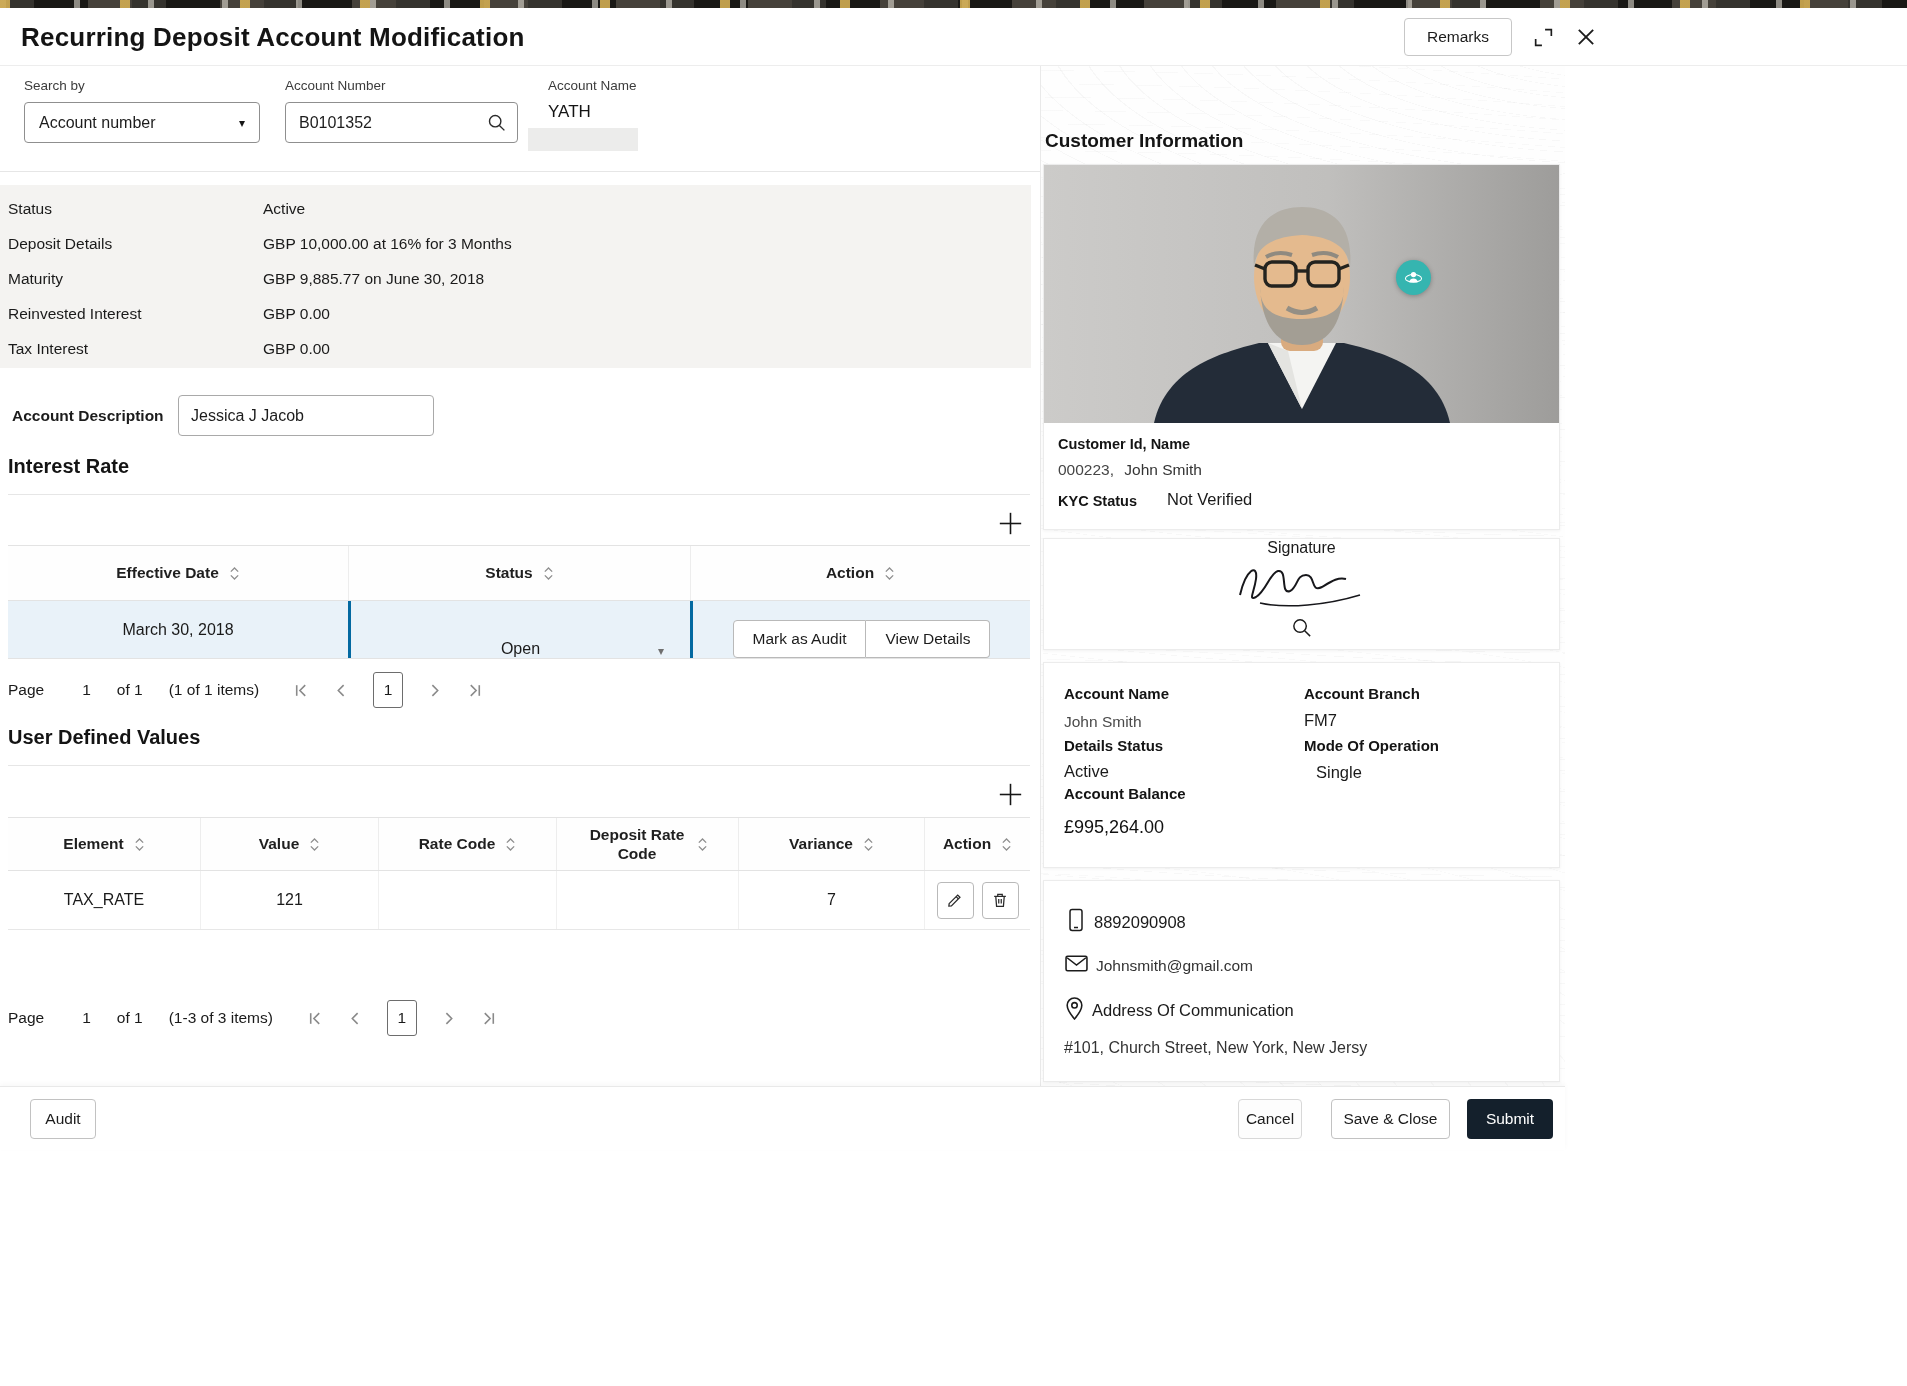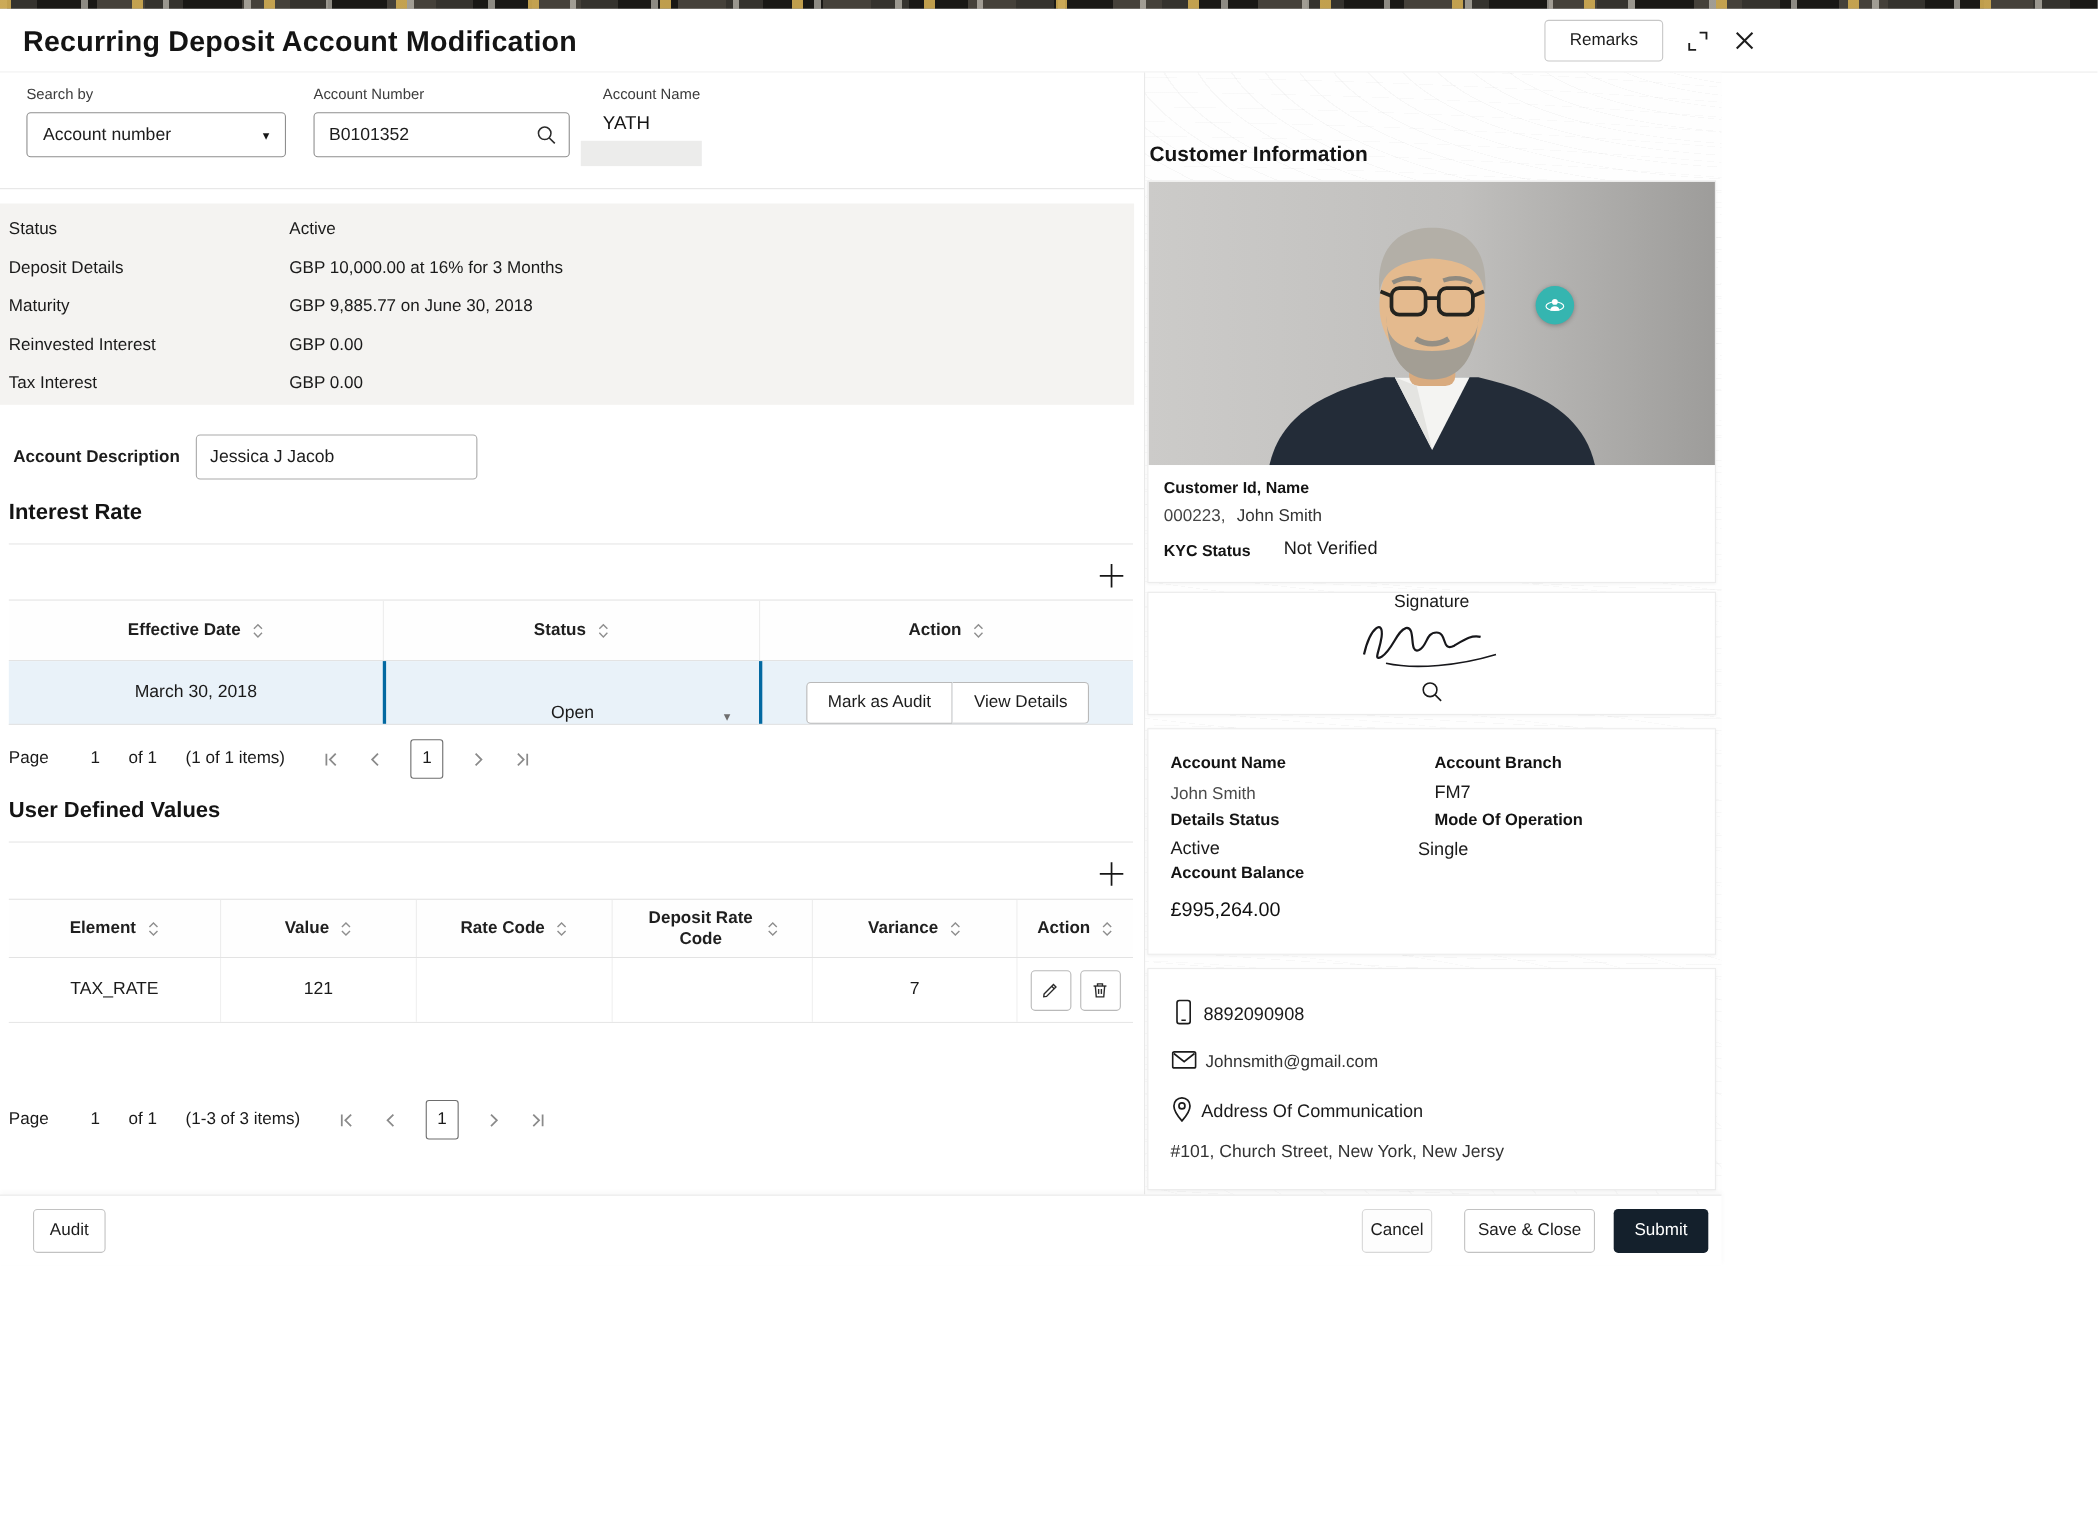--- a/index.html
+++ b/index.html
@@ -470,21 +470,21 @@
     <span class="fl" style="left:20px; top:22px;">Account Name</span>
     <span class="fv" style="left:20px; top:50px;">John Smith</span>
     <span class="fl" style="left:20px; top:74px;">Details Status</span>
     <span class="fv strong" style="left:20px; top:99px;">Active</span>
     <span class="fl" style="left:20px; top:122px;">Account Balance</span>
     <span class="fv big" style="left:20px; top:154px;">£995,264.00</span>
 
     <span class="fl" style="left:260px; top:22px;">Account Branch</span>
     <span class="fv strong" style="left:260px; top:48px;">FM7</span>
     <span class="fl" style="left:260px; top:74px;">Mode Of Operation</span>
-    <span class="fv strong" style="left:245px; top:100px;">Single</span>
+    <span class="fv strong" style="left:272px; top:100px;">Single</span>
   </div>
 
   <div class="card" id="card-contact">
     <span class="c-ic" style="left:24px; top:26px;">
       <svg width="16" height="26" viewBox="0 0 16 24" fill="none" stroke="currentColor" stroke-width="1.5">
           <rect x="2" y="1.5" width="12" height="21" rx="2.2"></rect>
           <line x1="6" y1="19.5" x2="10" y2="19.5"></line>
         </svg>
     </span>
     <span class="c-txt" style="left:50px; top:32px;">8892090908</span>

